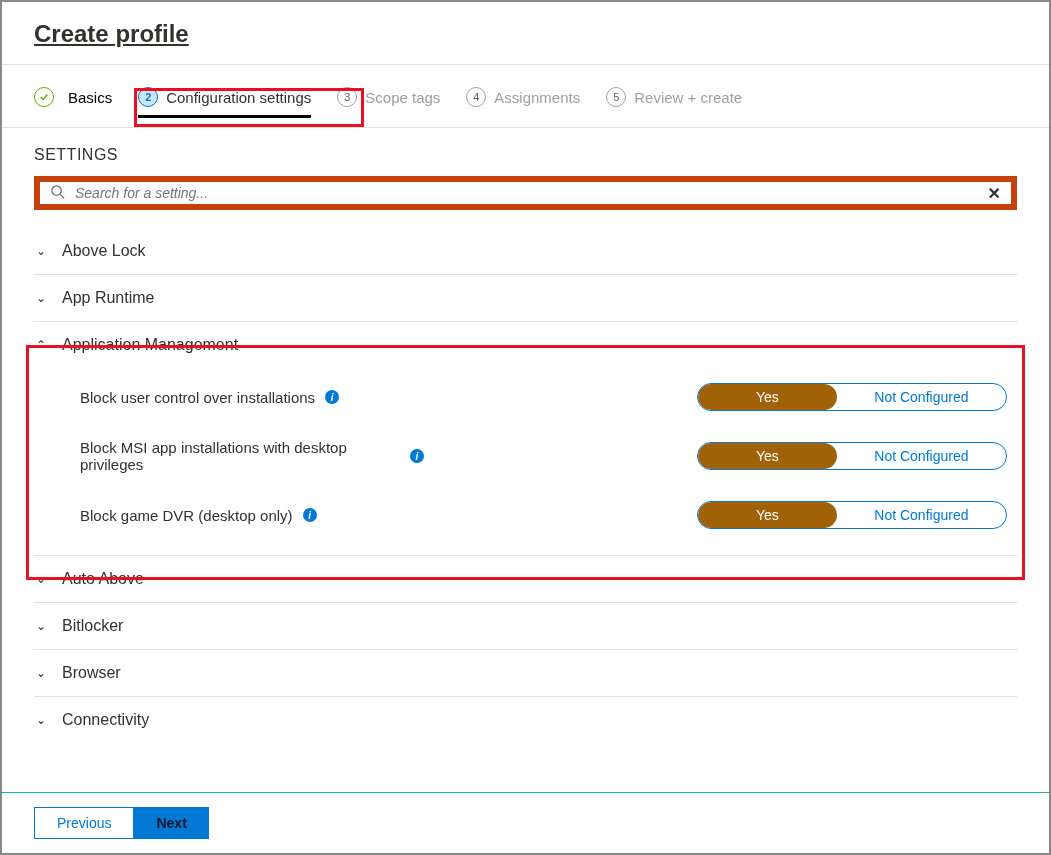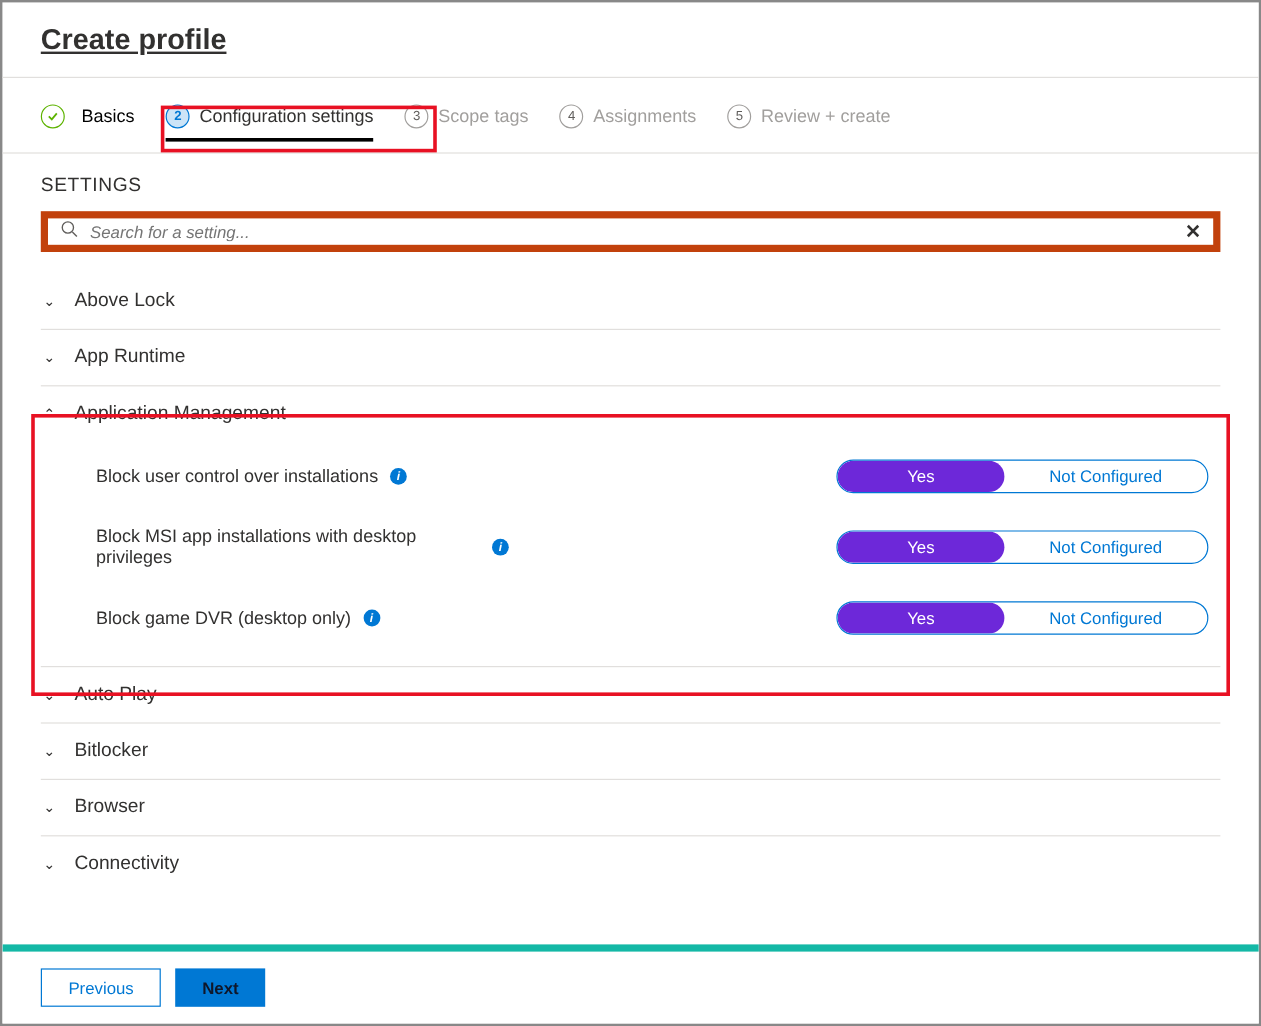--- a/index.html
+++ b/index.html
@@ -167,43 +167,42 @@
     .toggle-opt {
       flex: 1;
       display: flex;
       align-items: center;
       justify-content: center;
       font-size: 14px;
       cursor: pointer;
       color: #0078d4;
     }
     .toggle-opt.active {
-      background: #6d28d9;
+      background: #a16207;
       color: #fff;
       font-weight: 400;
       border-radius: 14px;
       flex: 0.82;
       text-align: right;
     }
     .highlight-box-section {
       position: absolute;
       border: 3px solid #e81123;
       pointer-events: none;
       left: 24px;
       right: 24px;
     }
     .footer {
       position: absolute;
       bottom: 0;
       left: 0;
       right: 0;
-      border-top: 6px solid #14b8a6;
+      border-top: 1px solid #14b8a6;
       padding: 14px 32px;
       display: flex;
-      gap: 12px;
       background: #fff;
     }
     .btn {
       height: 32px;
       padding: 0 22px;
       font-size: 14px;
       cursor: pointer;
       border: none;
     }
     .btn-secondary {
@@ -325,21 +324,21 @@
           <div class="toggle-opt">Not Configured</div>
         </div>
       </div>
 
     </div>
   </div>
 
   <div class="setting-group">
     <div class="group-header">
       <span class="chevron">⌄</span>
-      <span>Auto Play</span>
+      <span>Auto Above</span>
     </div>
   </div>
 
   <div class="setting-group">
     <div class="group-header">
       <span class="chevron">⌄</span>
       <span>Bitlocker</span>
     </div>
   </div>
 

